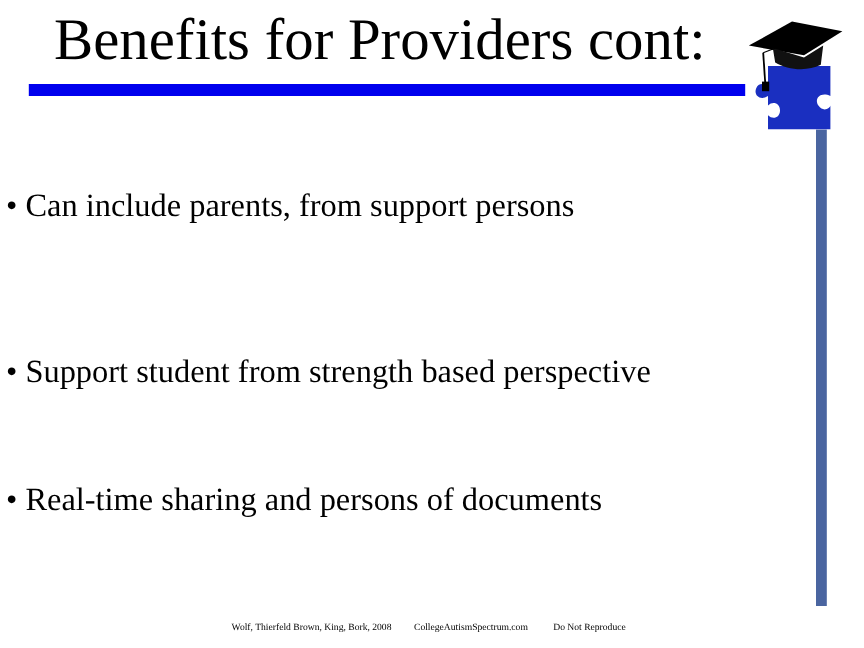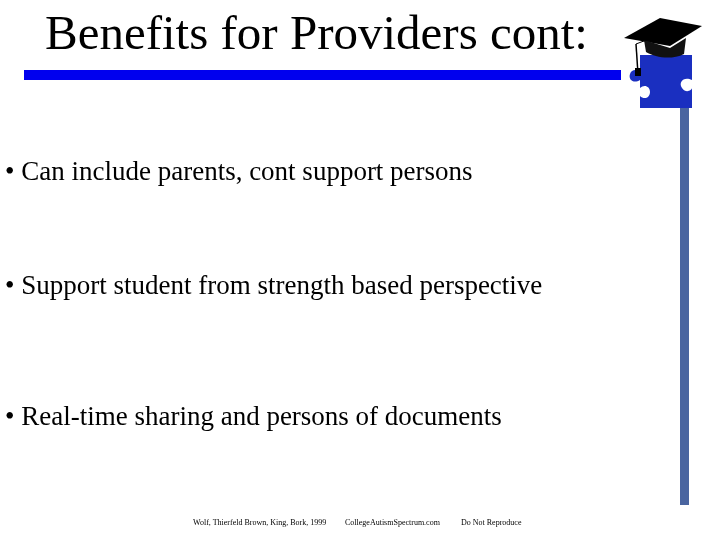--- a/index.html
+++ b/index.html
@@ -3,21 +3,21 @@
 <meta charset="utf-8">
 <style>
   html, body { margin:0; padding:0; }
   body { width:720px; height:540px; background:#ffffff; position:relative; overflow:hidden;
          font-family:"Liberation Serif", "DejaVu Serif", serif; color:#000; }
   .title { position:absolute; left:45px; top:8px; font-size:49px; line-height:50px; white-space:nowrap; }
   .hbar { position:absolute; left:24px; top:70px; width:597px; height:10px; background:#0000ee; }
   .vbar { position:absolute; left:680px; top:108px; width:9px; height:397px; background:#4a65a0; }
   .logo { position:absolute; left:622px; top:8px; width:82px; height:100px; }
   .bullet { position:absolute; left:5px; font-size:27px; line-height:34px; white-space:nowrap; }
-  .b1 { top:154px; } .b2 { top:268px; } .b3 { top:399px; }
+  .b1 { top:154px; } .b2 { top:292px; } .b3 { top:399px; }
   .footer { position:absolute; top:518px; font-size:8px; line-height:10px; white-space:nowrap; }
   .f1 { left:193px; } .f2 { left:345px; } .f3 { left:461px; }
 </style>
 </head>
 <body>
 
 <div>
   <div class="title">Benefits for Providers cont:</div>
   <div class="hbar"></div>
   <div class="vbar"></div>
@@ -28,20 +28,20 @@
 
     <polygon points="2,30 38,10 80,18 48,38" fill="#000"></polygon>
 
     <path d="M22 32 L48 40 L64 30 L62 46 C50 52 34 50 24 44 Z" fill="#111"></path>
 
     <line x1="40" y1="26" x2="14" y2="36" stroke="#000" stroke-width="1"></line>
     <line x1="14" y1="36" x2="16" y2="66" stroke="#000" stroke-width="1.5"></line>
     <rect x="13" y="60" width="6" height="8" fill="#000"></rect>
   </svg>
 
-  <div class="bullet b1">• Can include parents, cont support persons</div>
+  <div class="bullet b1">• Can include parents, from support persons</div>
   <div class="bullet b2">• Support student from strength based perspective</div>
   <div class="bullet b3">• Real-time sharing and persons of documents</div>
 
-  <div class="footer f1">Wolf, Thierfeld Brown, King, Bork, 1999</div>
+  <div class="footer f1">Wolf, Thierfeld Brown, King, Bork, 2008</div>
   <div class="footer f2">CollegeAutismSpectrum.com</div>
   <div class="footer f3">Do Not Reproduce</div>
 </div>
 
 </body></html>

